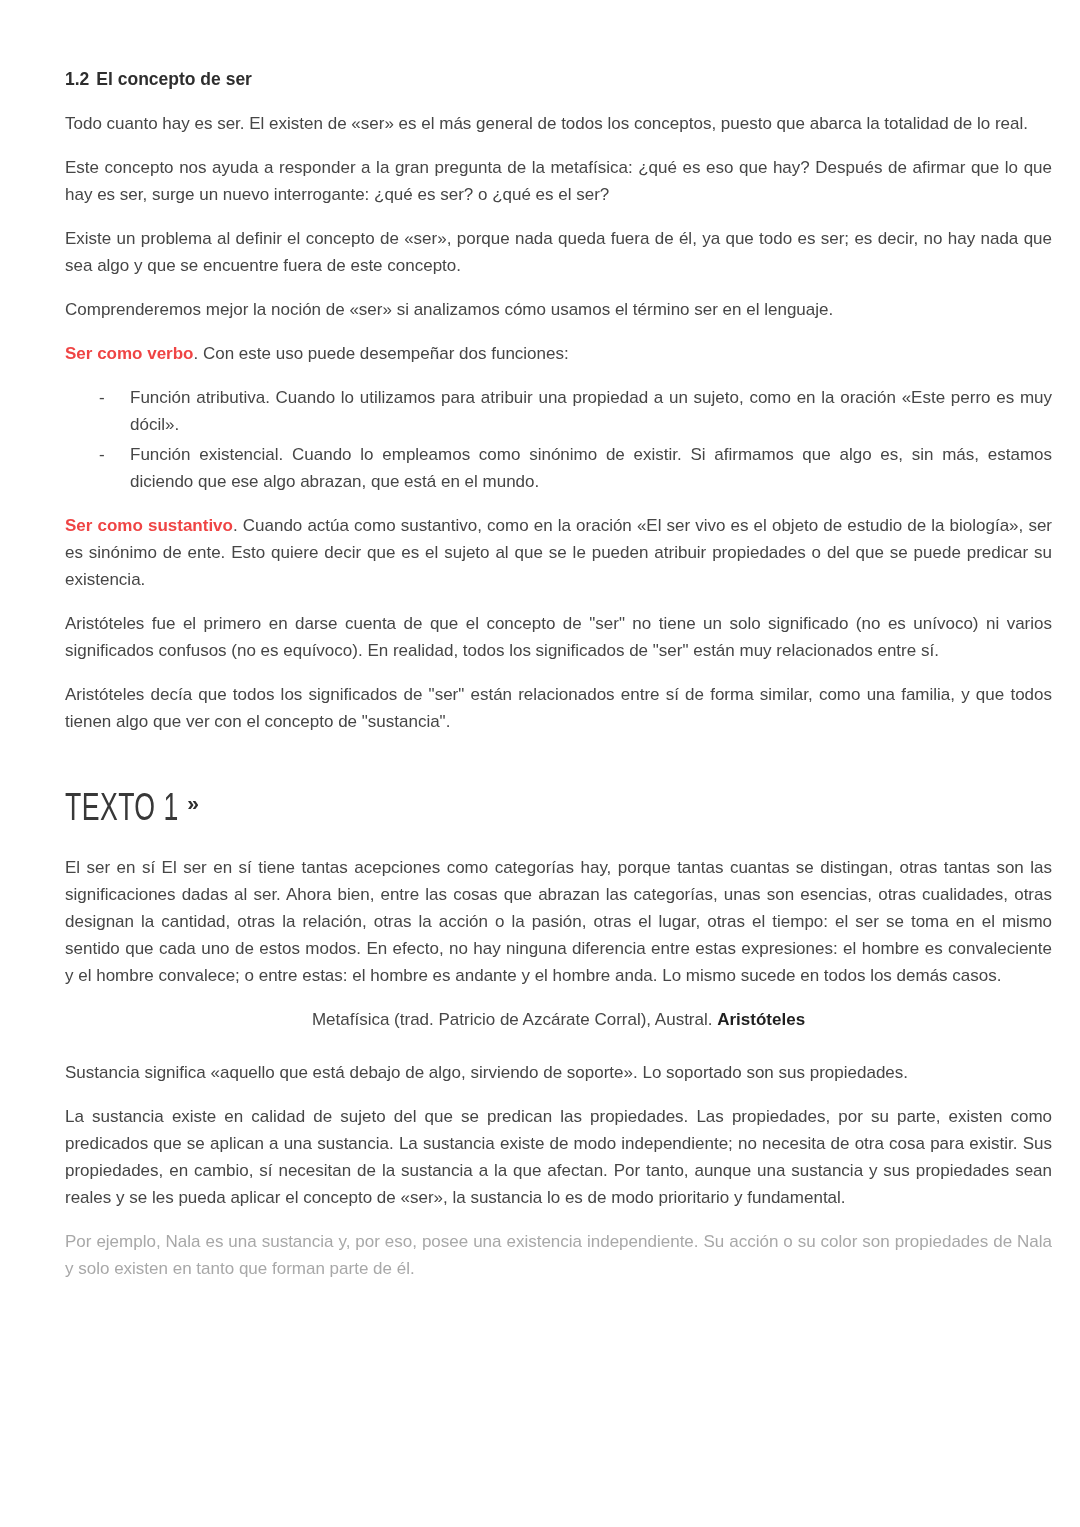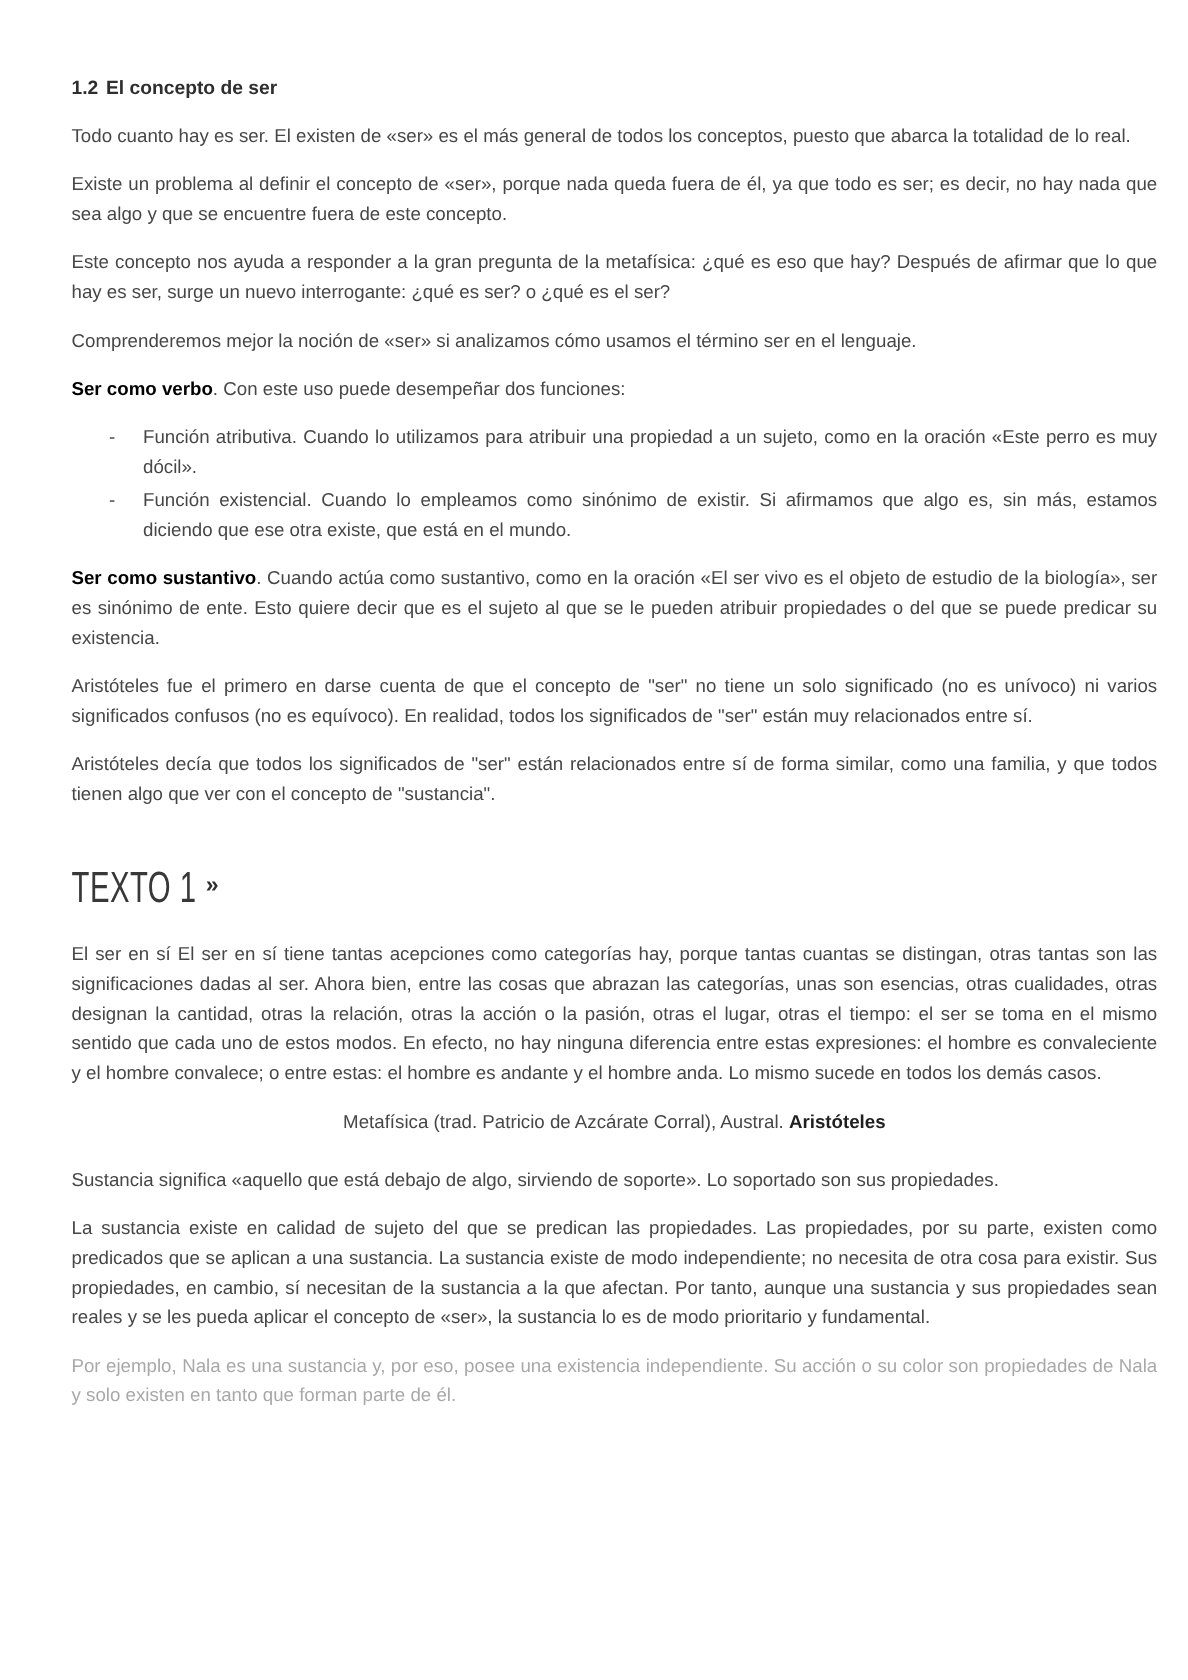--- a/index.html
+++ b/index.html
@@ -22,41 +22,40 @@
     font-weight: 700;
     color: #2e2e2e;
     margin: 0 0 17px 0;
     line-height: 27px;
   }
   .heading .num { margin-right: 7px; }
   .para {
     margin: 0 0 17px 0;
     text-align: justify;
   }
-  .para strong.lead { color: #000000; }
+  .para strong.lead { color: #ef4444; }
   .dash-list {
     list-style: none;
     margin: 0 0 17px 0;
     padding: 0 0 0 65px;
   }
   .dash-list li {
     position: relative;
     text-align: justify;
     margin-bottom: 3px;
   }
   .dash-list li::before {
     content: "-";
     position: absolute;
     left: -31px;
     top: 0;
     color: #464646;
   }
   .texto-header {
     display: flex;
-    align-items: center;
     margin: 56px 0 32px 0;
   }
   .texto-label {
     display: inline-block;
     font-size: 31px;
     line-height: 31px;
     font-weight: 400;
     color: #383838;
     letter-spacing: 0.5px;
     transform: scale(0.86, 1.28);
@@ -85,29 +84,29 @@
   .gray { color: #a8a8a8; }
 </style>
 </head>
 <body>
 
 <div class="page">
 
   <h2 class="heading"><span class="num">1.2</span><span>El concepto de ser</span></h2>
 
   <p class="para">Todo cuanto hay es ser. El existen de «ser» es el más general de todos los conceptos, puesto que abarca la totalidad de lo real.</p>
+  <p class="para">Este concepto nos ayuda a responder a la gran pregunta de la metafísica: ¿qué es eso que hay? Después de afirmar que lo que hay es ser, surge un nuevo interrogante: ¿qué es ser? o ¿qué es el ser?</p>
   <p class="para">Existe un problema al definir el concepto de «ser», porque nada queda fuera de él, ya que todo es ser; es decir, no hay nada que sea algo y que se encuentre fuera de este concepto.</p>
-  <p class="para">Este concepto nos ayuda a responder a la gran pregunta de la metafísica: ¿qué es eso que hay? Después de afirmar que lo que hay es ser, surge un nuevo interrogante: ¿qué es ser? o ¿qué es el ser?</p>
   <p class="para">Comprenderemos mejor la noción de «ser» si analizamos cómo usamos el término ser en el lenguaje.</p>
 
   <p class="para"><strong class="lead">Ser como verbo</strong><span>. Con este uso puede desempeñar dos funciones:</span></p>
 
   <ul class="dash-list">
     <li>Función atributiva. Cuando lo utilizamos para atribuir una propiedad a un sujeto, como en la oración «Este perro es muy dócil».</li>
-    <li>Función existencial. Cuando lo empleamos como sinónimo de existir. Si afirmamos que algo es, sin más, estamos diciendo que ese otra existe, que está en el mundo.</li>
+    <li>Función existencial. Cuando lo empleamos como sinónimo de existir. Si afirmamos que algo es, sin más, estamos diciendo que ese algo abrazan, que está en el mundo.</li>
   </ul>
 
   <p class="para"><strong class="lead">Ser como sustantivo</strong><span>. Cuando actúa como sustantivo, como en la oración «El ser vivo es el objeto de estudio de la biología», ser es sinónimo de ente. Esto quiere decir que es el sujeto al que se le pueden atribuir propiedades o del que se puede predicar su existencia.</span></p>
 
   <p class="para">Aristóteles fue el primero en darse cuenta de que el concepto de "ser" no tiene un solo significado (no es unívoco) ni varios significados confusos (no es equívoco). En realidad, todos los significados de "ser" están muy relacionados entre sí.</p>
   <p class="para">Aristóteles decía que todos los significados de "ser" están relacionados entre sí de forma similar, como una familia, y que todos tienen algo que ver con el concepto de "sustancia".</p>
 
   <div class="texto-header">
     <span class="texto-label">TEXTO 1</span>
     <span class="texto-chevron">»</span>

